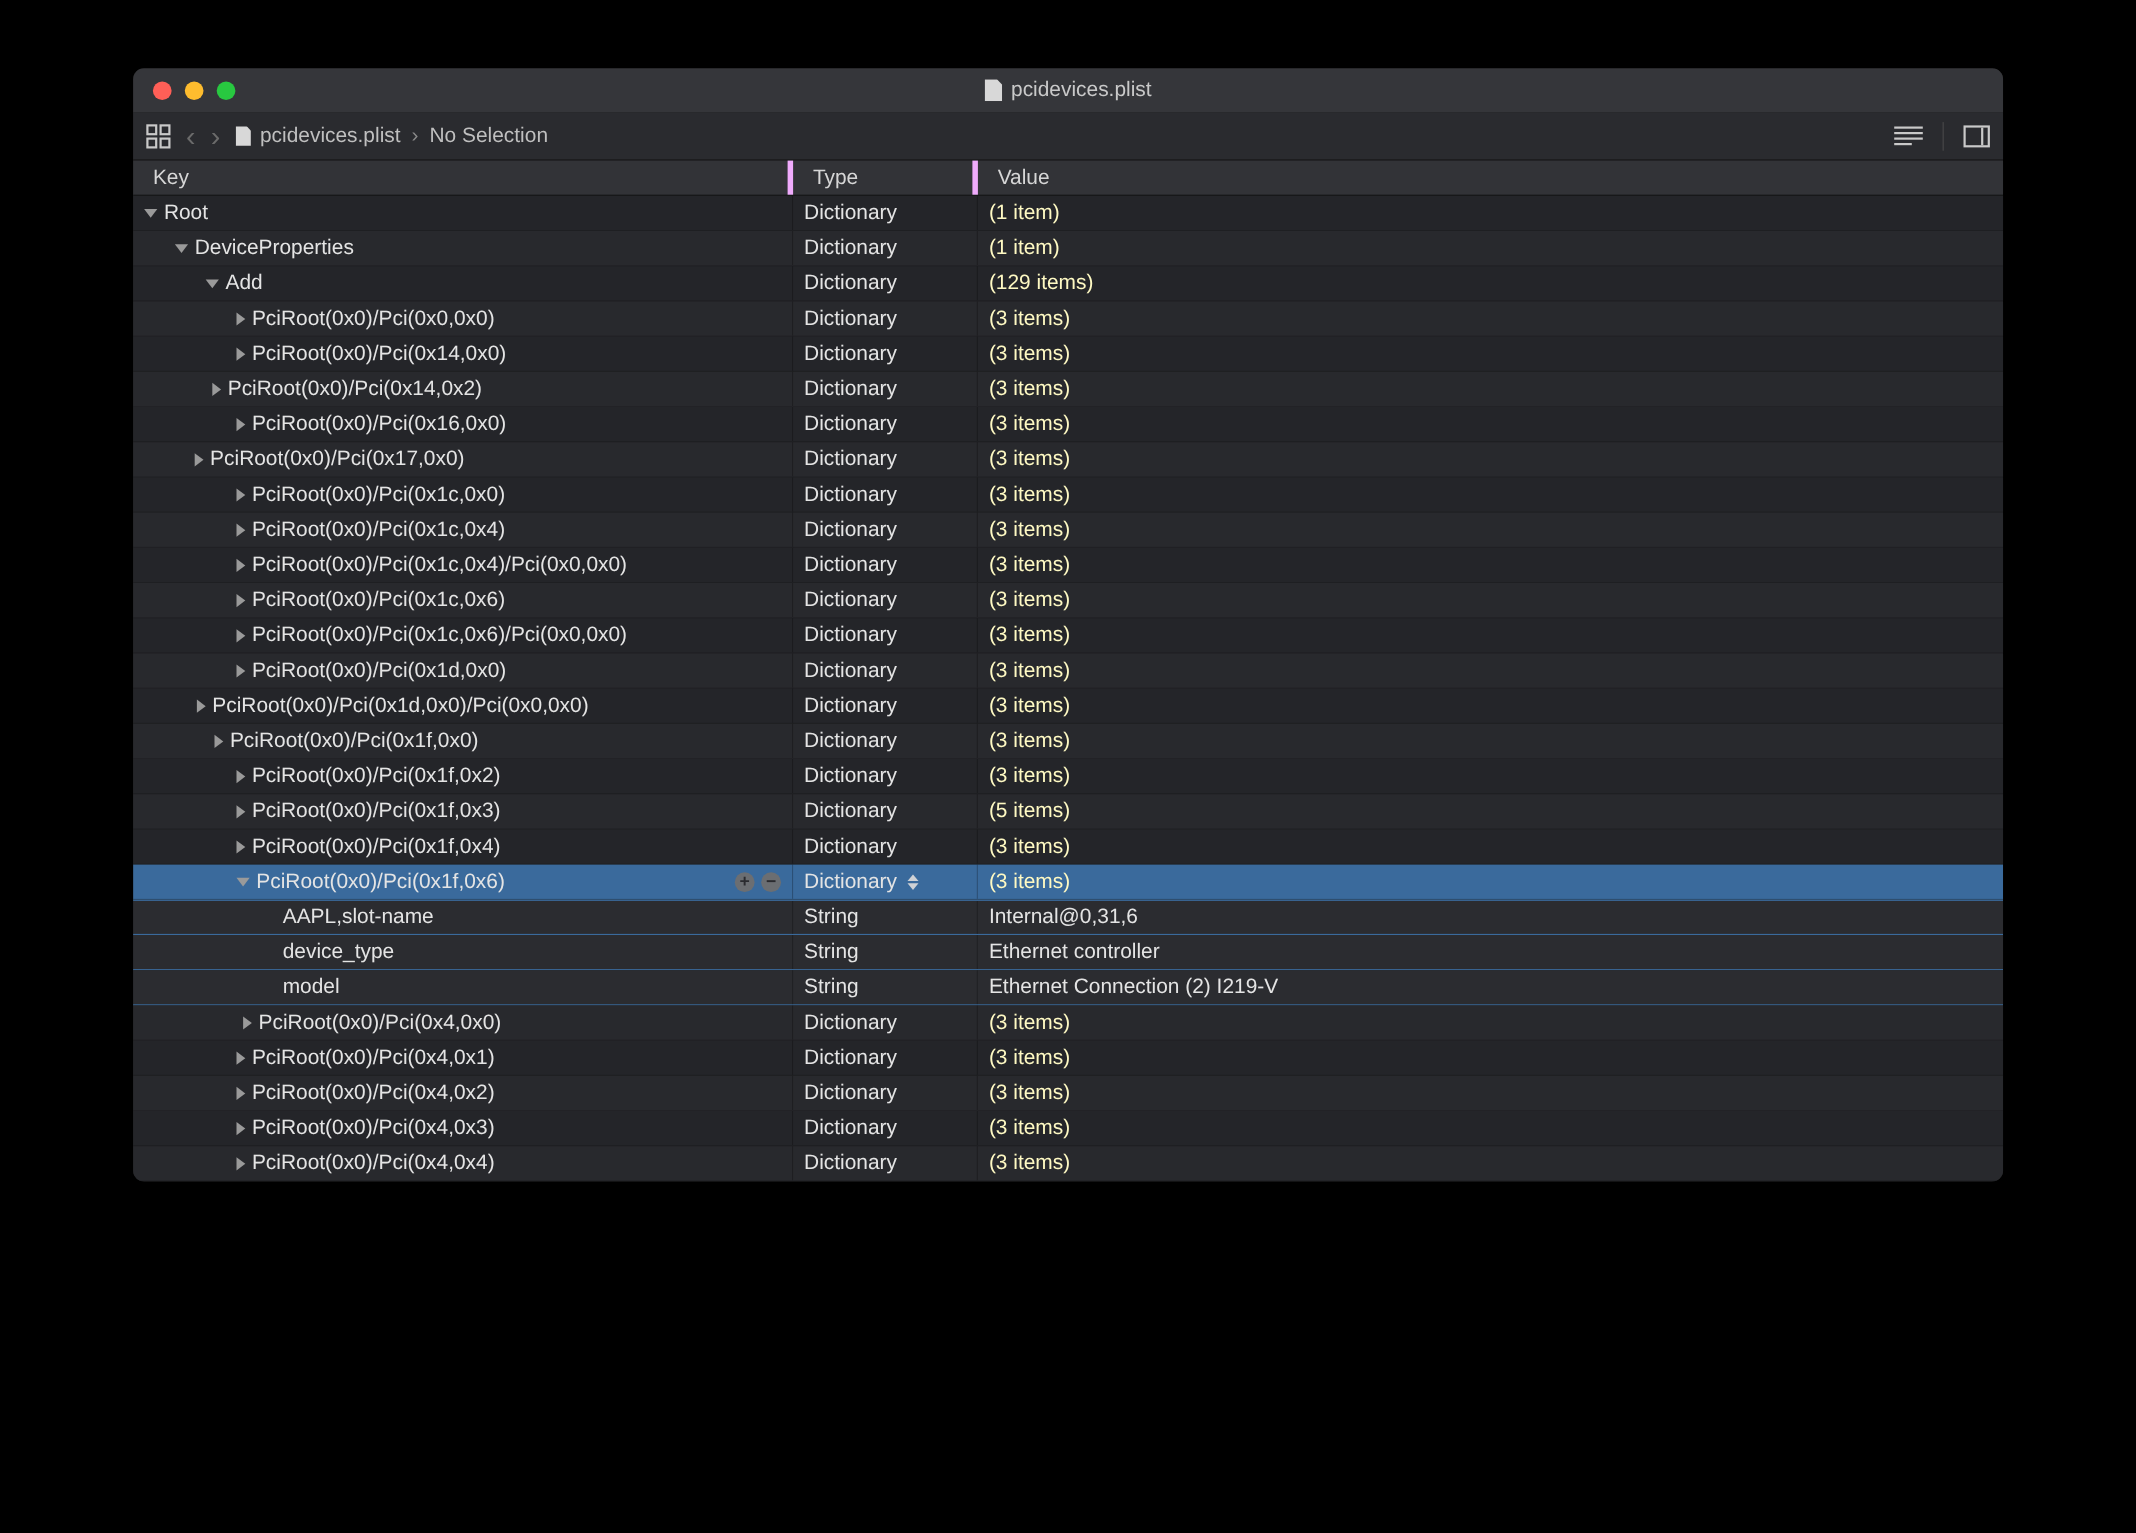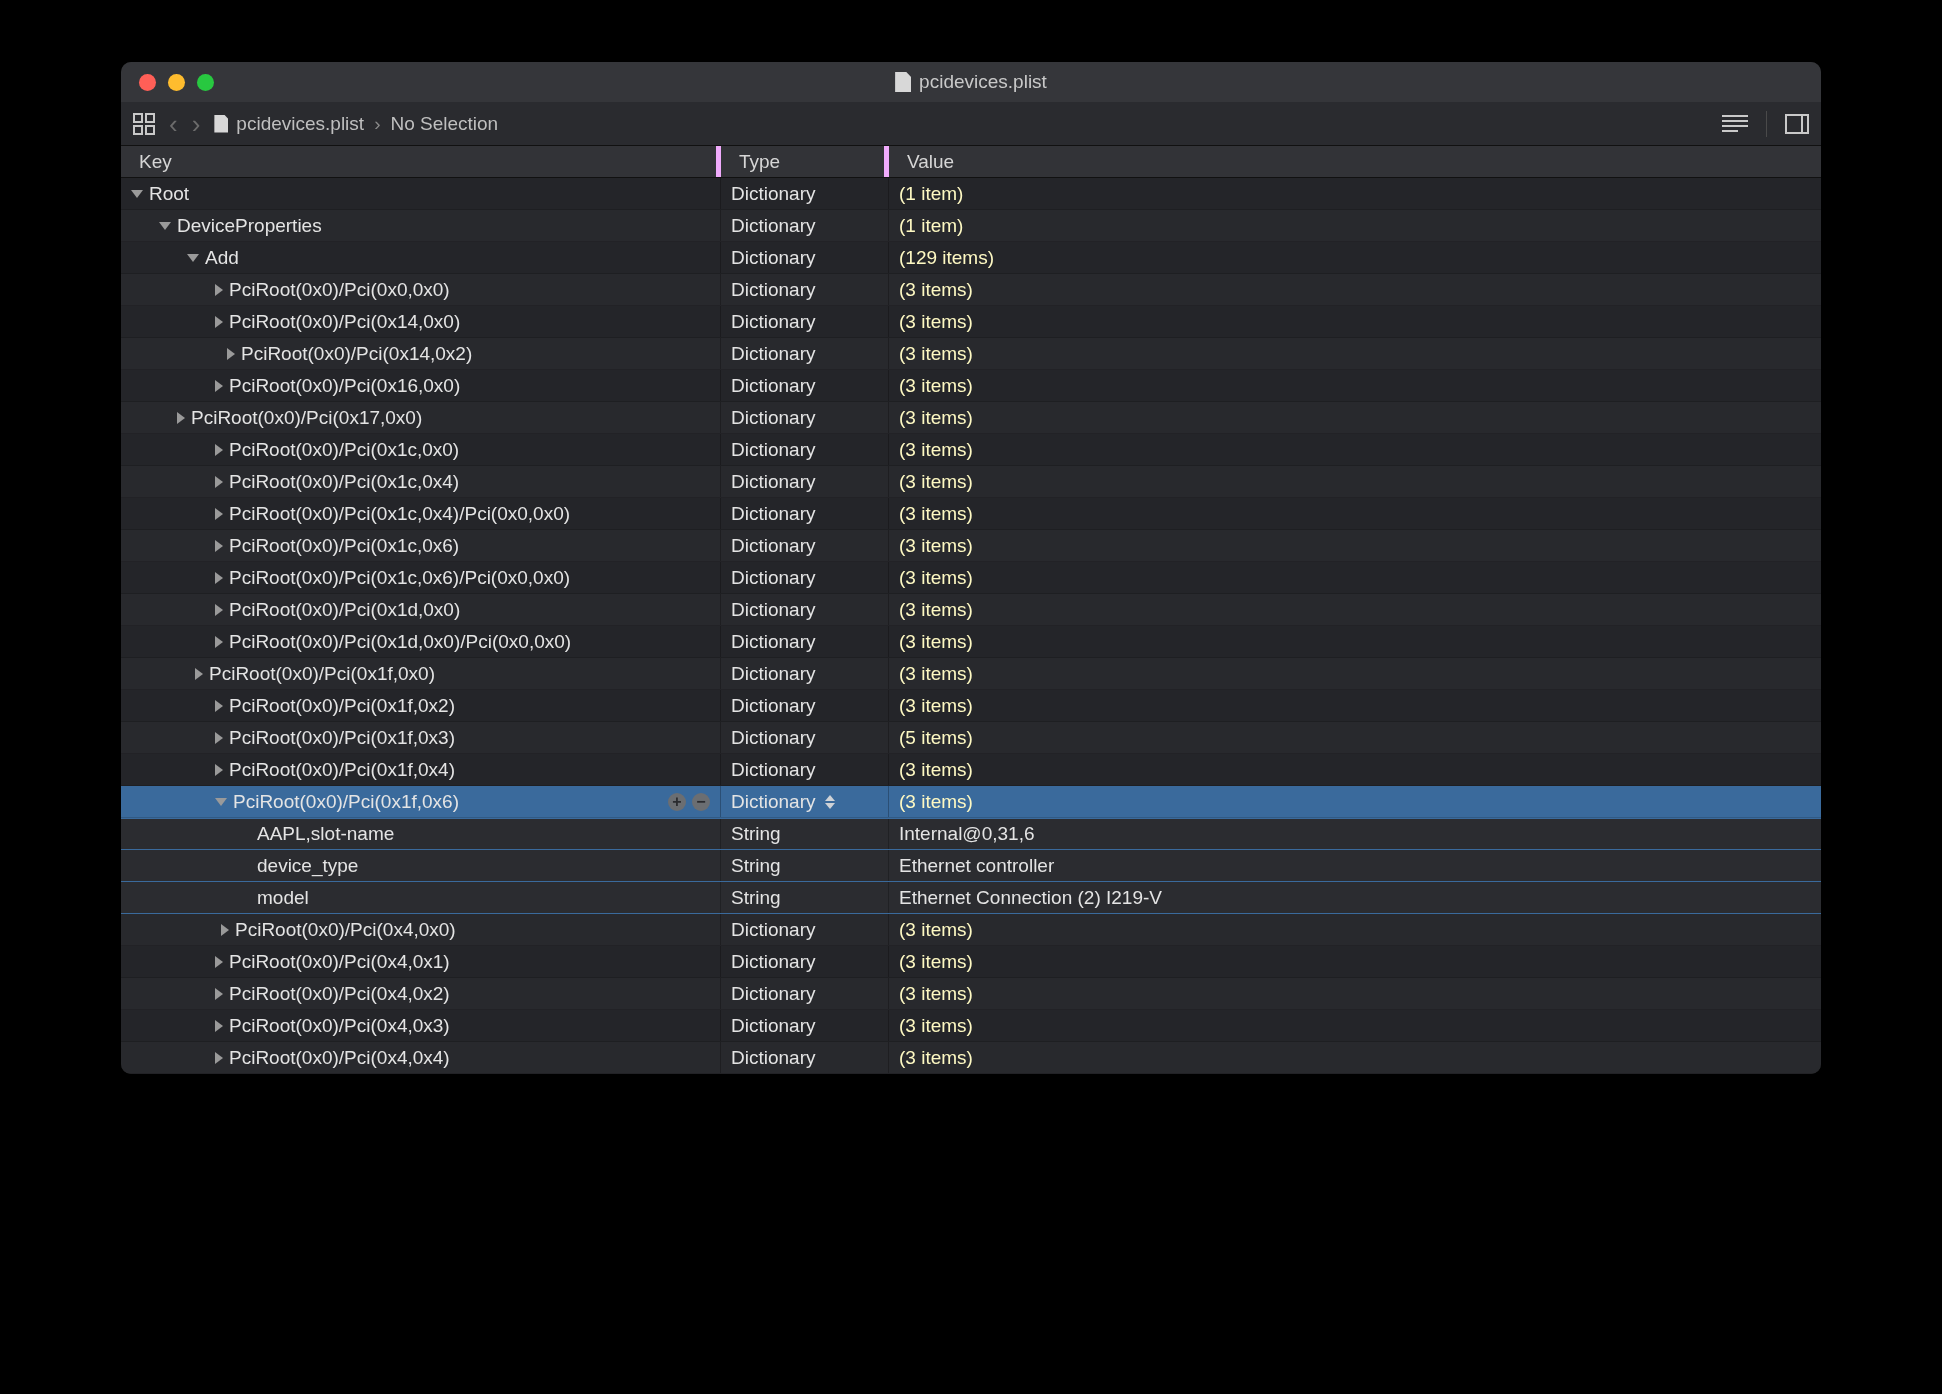--- a/index.html
+++ b/index.html
@@ -275,21 +275,21 @@
           <span>PciRoot(0x0)/Pci(0x14,0x0)</span>
         </div>
         <div class="cell">
           <span>Dictionary</span>
         </div>
         <div class="cell muted">
           <span>(3 items)</span>
         </div>
       </div>
       <div class="row even">
-        <div class="cell key-cell" style="padding-left: 106px;">
+        <div class="cell key-cell" style="padding-left: 72px;">
           <div class="tri right"></div>
           <span>PciRoot(0x0)/Pci(0x14,0x2)</span>
         </div>
         <div class="cell">
           <span>Dictionary</span>
         </div>
         <div class="cell muted">
           <span>(3 items)</span>
         </div>
       </div>
@@ -383,21 +383,21 @@
           <span>PciRoot(0x0)/Pci(0x1d,0x0)</span>
         </div>
         <div class="cell">
           <span>Dictionary</span>
         </div>
         <div class="cell muted">
           <span>(3 items)</span>
         </div>
       </div>
       <div class="row odd">
-        <div class="cell key-cell" style="padding-left: 94px;">
+        <div class="cell key-cell" style="padding-left: 58px;">
           <div class="tri right"></div>
           <span>PciRoot(0x0)/Pci(0x1d,0x0)/Pci(0x0,0x0)</span>
         </div>
         <div class="cell">
           <span>Dictionary</span>
         </div>
         <div class="cell muted">
           <span>(3 items)</span>
         </div>
       </div>

